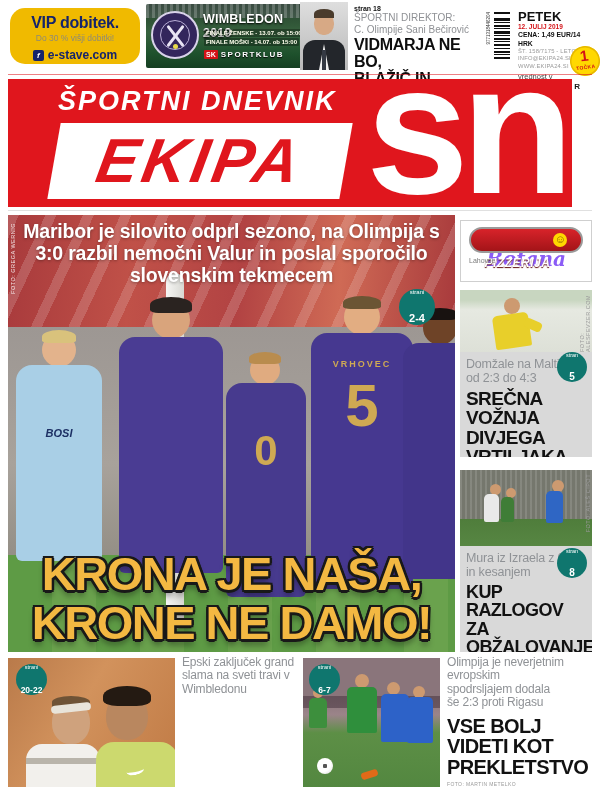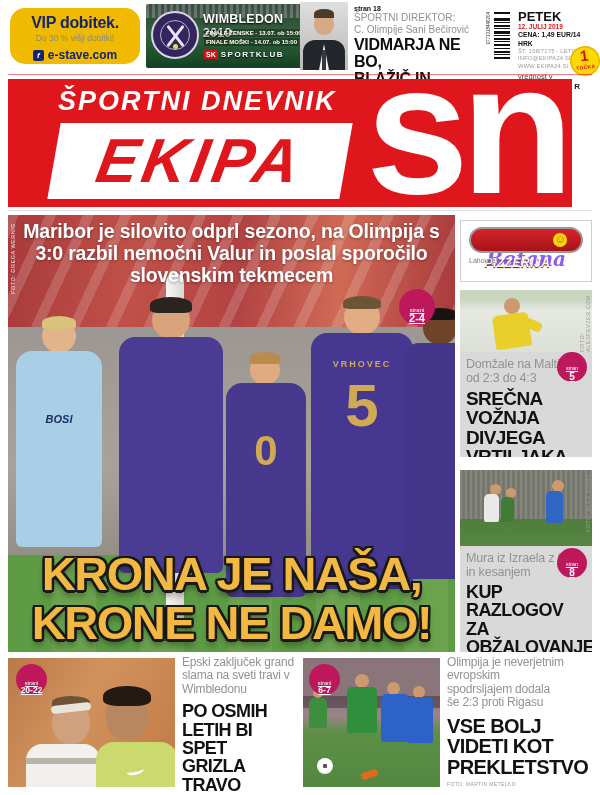--- a/index.html
+++ b/index.html
@@ -84,21 +84,21 @@
     background:repeating-linear-gradient(90deg,#5e9b45 0 44px,#6aa24d 44px 88px); }
   .goalpost { left:158px; top:58px; width:18px; height:356px; border-radius:9px; background:linear-gradient(90deg,#f6f6f4,#d8d8d3); }
   .pl { position:absolute; }
   .pl .head { position:absolute; border-radius:50%; }
   .pl .hair { position:absolute; border-radius:50% 50% 20% 20%; }
   .pl .torso { position:absolute; border-radius:16px 16px 6px 6px; }
   .shirt-name { position:absolute; width:100%; text-align:center; font-size:9px; font-weight:800; letter-spacing:2px; color:#cfa953; }
   .shirt-num { position:absolute; width:100%; text-align:center; font-weight:900; color:#cfa953; }
   .gk-sponsor { position:absolute; width:100%; text-align:center; font-size:11px; font-weight:900; font-style:italic; color:#1c2f63; }
   .lead-kicker { left:12px; top:6px; width:423px; text-align:center; color:#fff; font-weight:700; font-size:19.5px; line-height:1.12; letter-spacing:-.2px; text-shadow:0 1px 3px rgba(0,0,0,.35); }
-  .badge { background:#be185d; border-radius:50%; color:#fff; text-align:center; display:flex; flex-direction:column; justify-content:flex-end;text-decoration:underline; }
+  .badge { background:#0f766e; border-radius:50%; color:#fff; text-align:center; display:flex; flex-direction:column; justify-content:space-between; }
   .badge .b-word { font-size:6px; line-height:1.1; }
   .badge .b-pages { font-weight:800; line-height:1.05; }
   .lead-badge { right:20px; top:74px; width:36px; height:36px; }
   .lead-badge .b-pages { font-size:11px; }
   .lead-credit { left:2px; top:8px; color:rgba(255,255,255,.85); }
   .lead-headline { left:0; bottom:4px; width:100%; text-align:center; font-size:47px; font-weight:900; color:#f3b842; line-height:1.04; letter-spacing:-1.5px;
     text-shadow:-2px -2px 0 #191919, 2px -2px 0 #191919, -2px 2px 0 #191919, 2px 2px 0 #191919, -2.5px 0 0 #191919, 2.5px 0 0 #191919, 0 -2.5px 0 #191919, 0 2.5px 0 #191919, 0 6px 6px rgba(0,0,0,.4); }
 
   
   .pizzeria-ad { left:460px; top:220px; width:132px; height:62px; background:#fff; border:1px solid #cfcfcf; }
@@ -243,21 +243,21 @@
 
   <div class="abs hairline-gray"></div>
 
   <div class="abs lead">
     <div class="abs lead-bg-top"></div>
     <div class="abs lead-flags"></div>
     <div class="abs lead-bg-mid"></div>
     <div class="abs lead-grass"></div>
     <div class="abs goalpost"></div>
 
-    <div class="pl" style="left:6px; top:104px; width:92px; height:300px;">
+    <div class="pl" style="left:6px; top:118px; width:92px; height:300px;">
       <div class="head" style="left:28px; top:0; width:34px; height:34px; background:#e3b38c;"></div>
       <div class="hair" style="left:28px; top:-3px; width:34px; height:13px; background:#d9c27c;"></div>
       <div class="torso" style="left:2px; top:32px; width:86px; height:196px; background:#a9cfe6;">
         <div class="gk-sponsor" style="top:62px;">BOSI</div>
       </div>
     </div>
 
     <div class="pl" style="left:108px; top:86px; width:110px; height:340px;">
       <div class="head" style="left:36px; top:0; width:38px; height:38px; background:#d9a47c;"></div>
       <div class="hair" style="left:34px; top:-4px; width:42px; height:16px; background:#2a2320;"></div>
@@ -377,26 +377,20 @@
     <div class="badge tn-badge abs">
       <div class="b-word">strani</div>
       <div class="b-pages">20-22</div>
     </div>
   </div>
 
   <div class="abs tennis-text">
     <div class="bt-intro">Epski zaključek grand</div>
     <div class="bt-intro">slama na sveti travi v</div>
     <div class="bt-intro">Wimbledonu</div>
-    <div class="bt-headline">
-      <div>PO OSMIH</div>
-      <div>LETIH BI SPET</div>
-      <div>GRIZLA</div>
-      <div>TRAVO</div>
-    </div>
 
   </div>
 
   <div class="abs match-photo">
     <div class="abs seat-band"></div>
     <div class="fig-head" style="left:52px; top:16px; width:14px; height:14px;"></div>
     <div class="fig" style="left:44px; top:29px; width:30px; height:46px; background:#2f8f3c;"></div>
     <div class="fig-head" style="left:84px; top:24px; width:13px; height:13px;"></div>
     <div class="fig" style="left:78px; top:36px; width:28px; height:48px; background:#2d62c8;"></div>
     <div class="fig-head" style="left:110px; top:28px; width:12px; height:12px;"></div>

